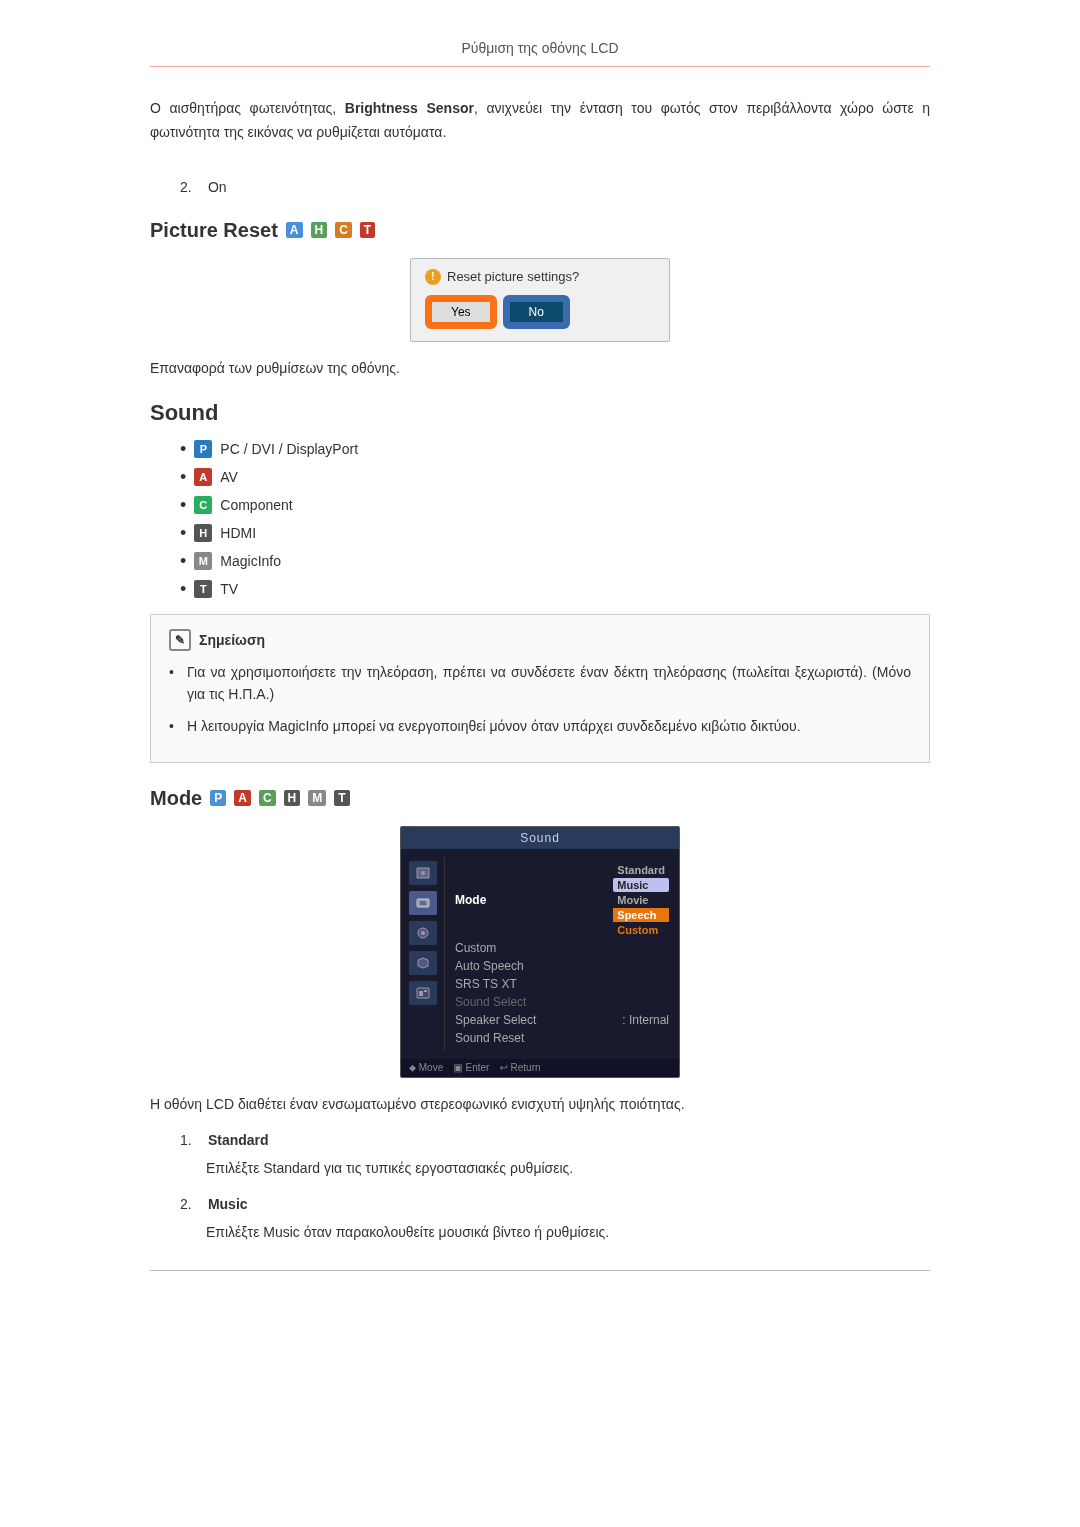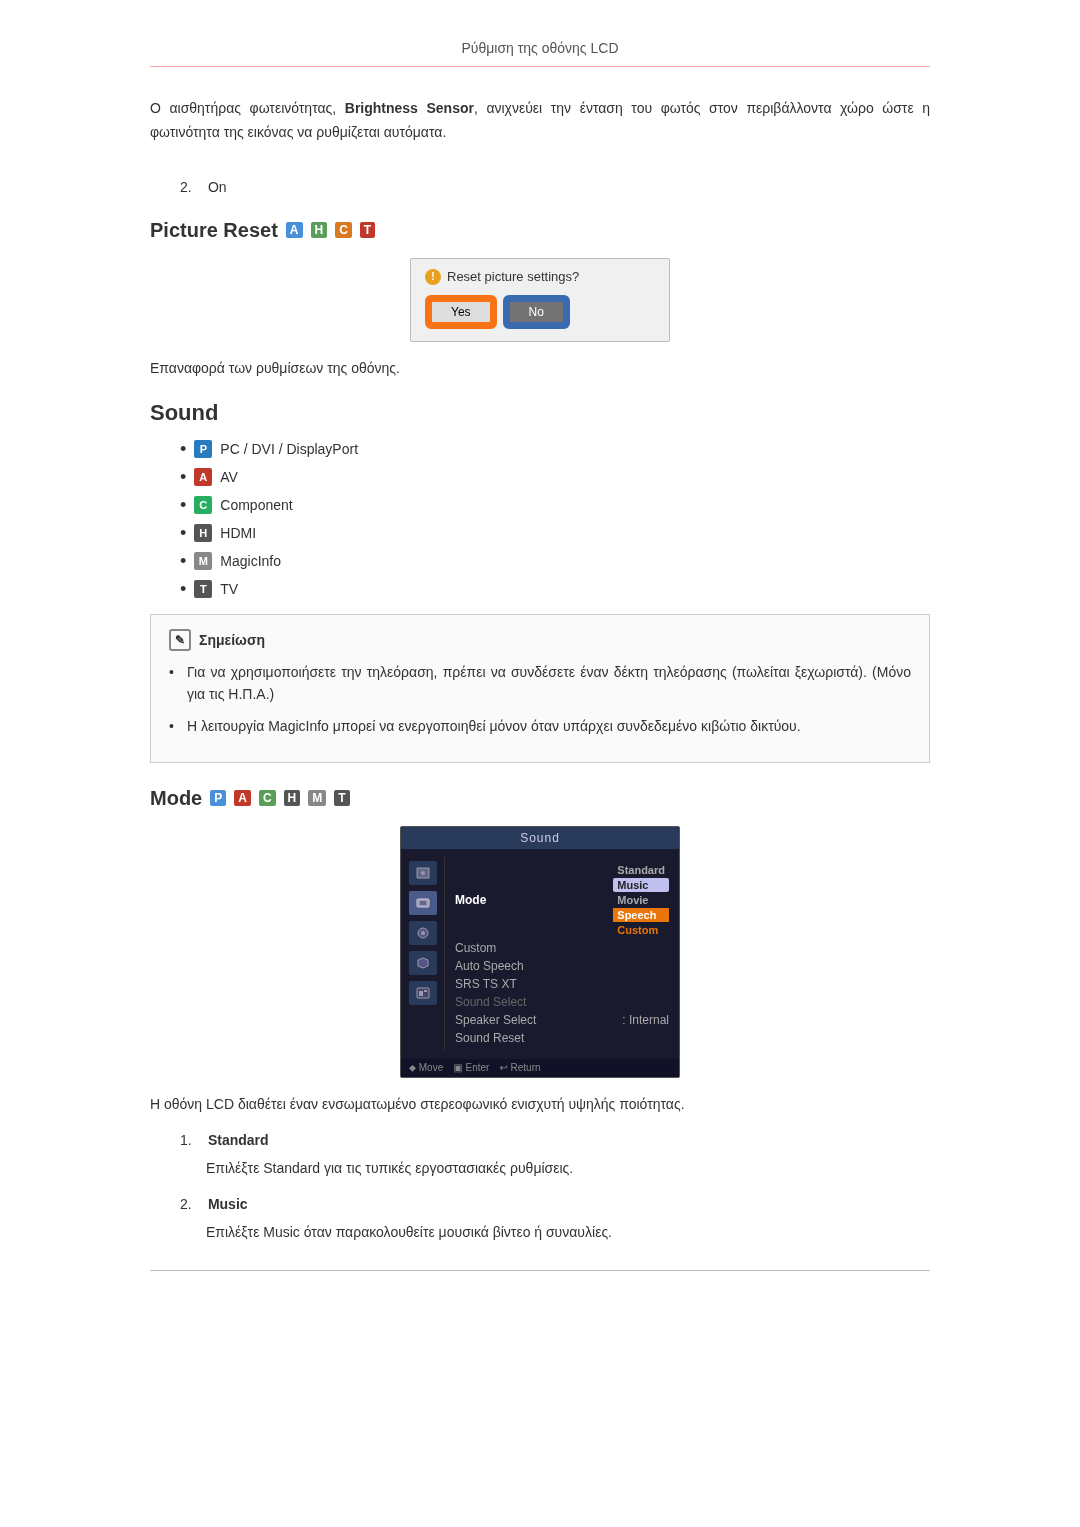--- a/index.html
+++ b/index.html
@@ -118,21 +118,21 @@
     }
     .dialog-btn {
       border: 7px solid #f97316;
       background: #ddd;
       padding: 3px 19px;
       font-size: 12px;
       cursor: pointer;
       border-radius: 6px;
     }
     .dialog-btn.active {
-      background: #737373;
+      background: #0c4a6e;
       color: #fff;
       border-color: #3a6aaf;
     }
 
     .sub-text {
       font-size: 14px;
       margin-bottom: 20px;
       text-align: justify;
     }
 
@@ -506,17 +506,17 @@
       </li>
     </ul>
     <p class="sub-text" style="padding-left:56px; margin-top:-8px;">Επιλέξτε Standard για τις τυπικές εργοστασιακές ρυθμίσεις.</p>
 
     <ul class="numbered-list">
       <li>
         <span class="num">2.</span>
         <span style="font-weight:bold;">Music</span>
       </li>
     </ul>
-    <p class="sub-text" style="padding-left:56px; margin-top:-8px;">Επιλέξτε Music όταν παρακολουθείτε μουσικά βίντεο ή συναυλίες.</p>
+    <p class="sub-text" style="padding-left:56px; margin-top:-8px;">Επιλέξτε Music όταν παρακολουθείτε μουσικά βίντεο ή ρυθμίσεις.</p>
   </div>
 
   <hr class="hr-bottom">
 </div>
 
 </body></html>

